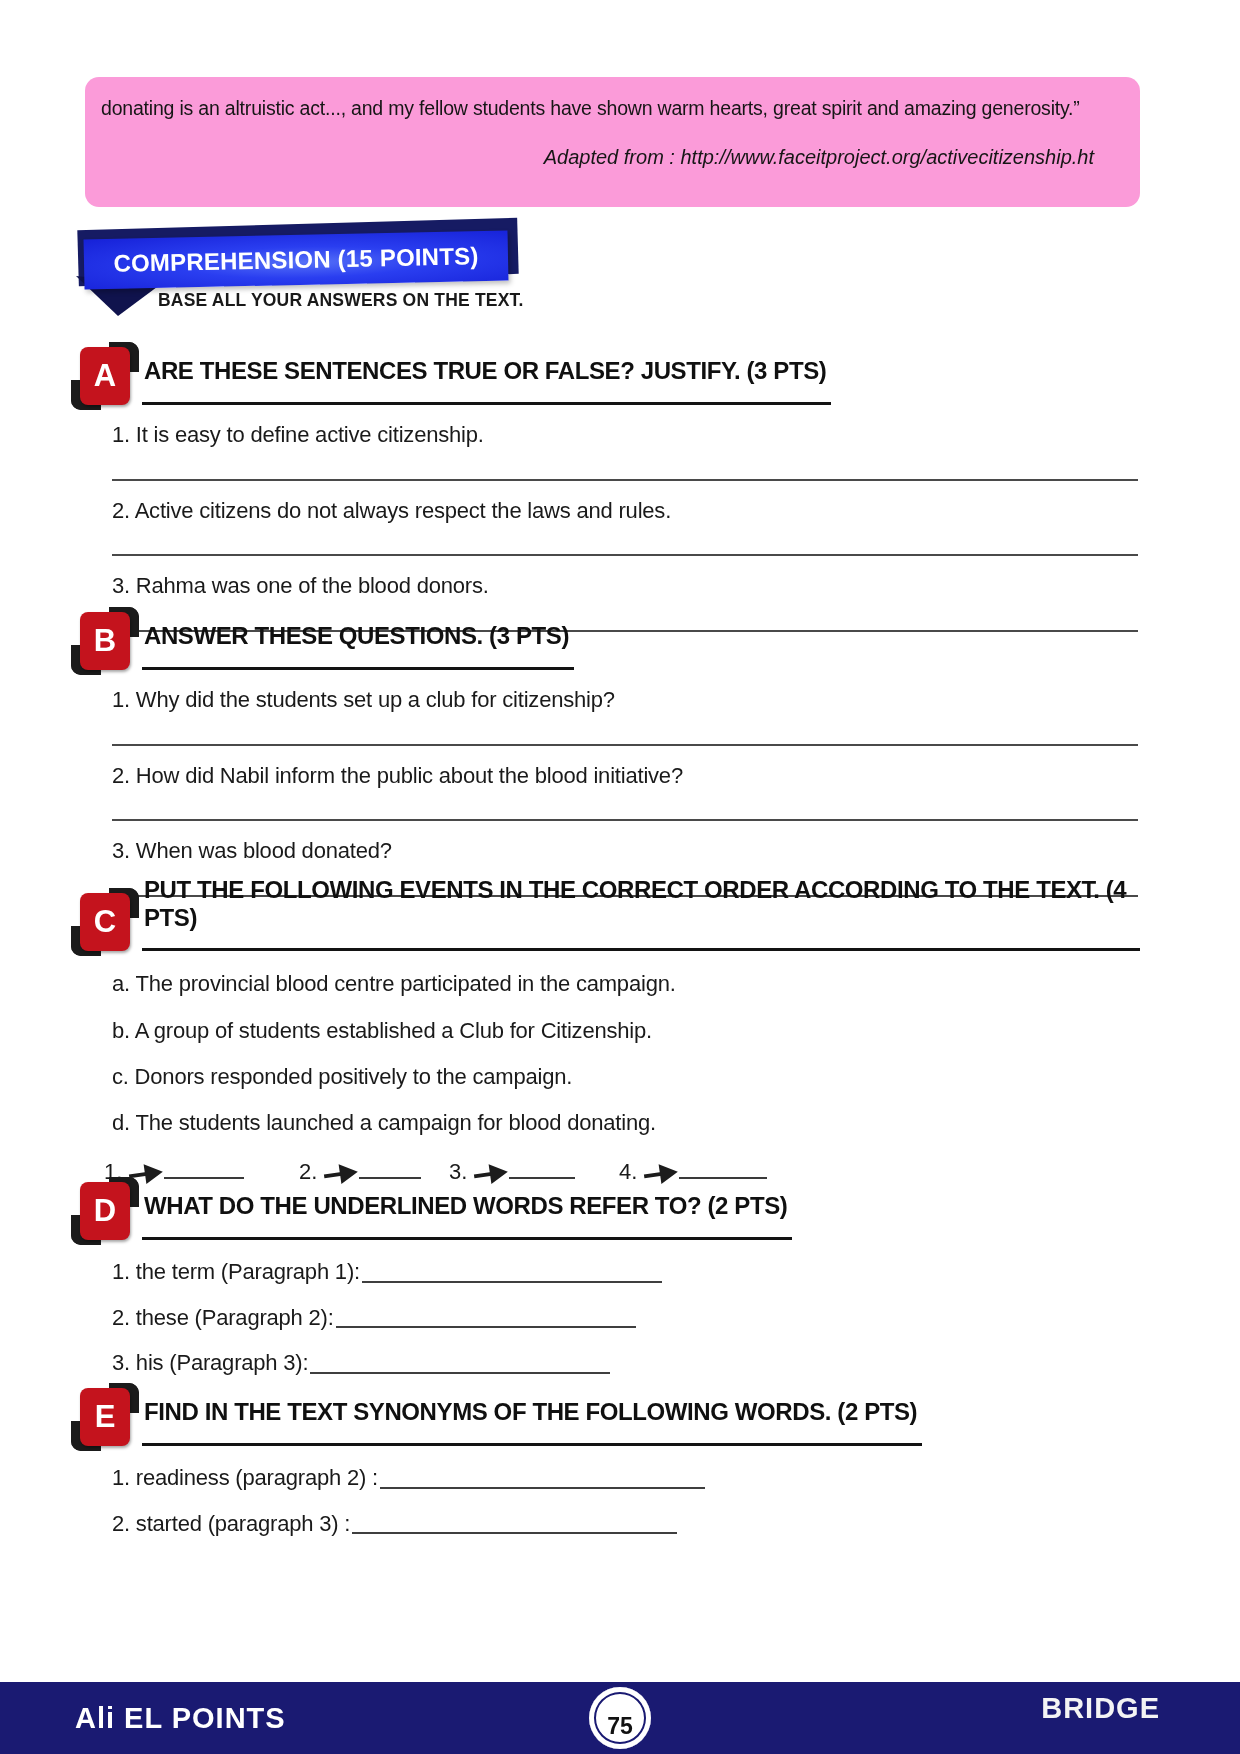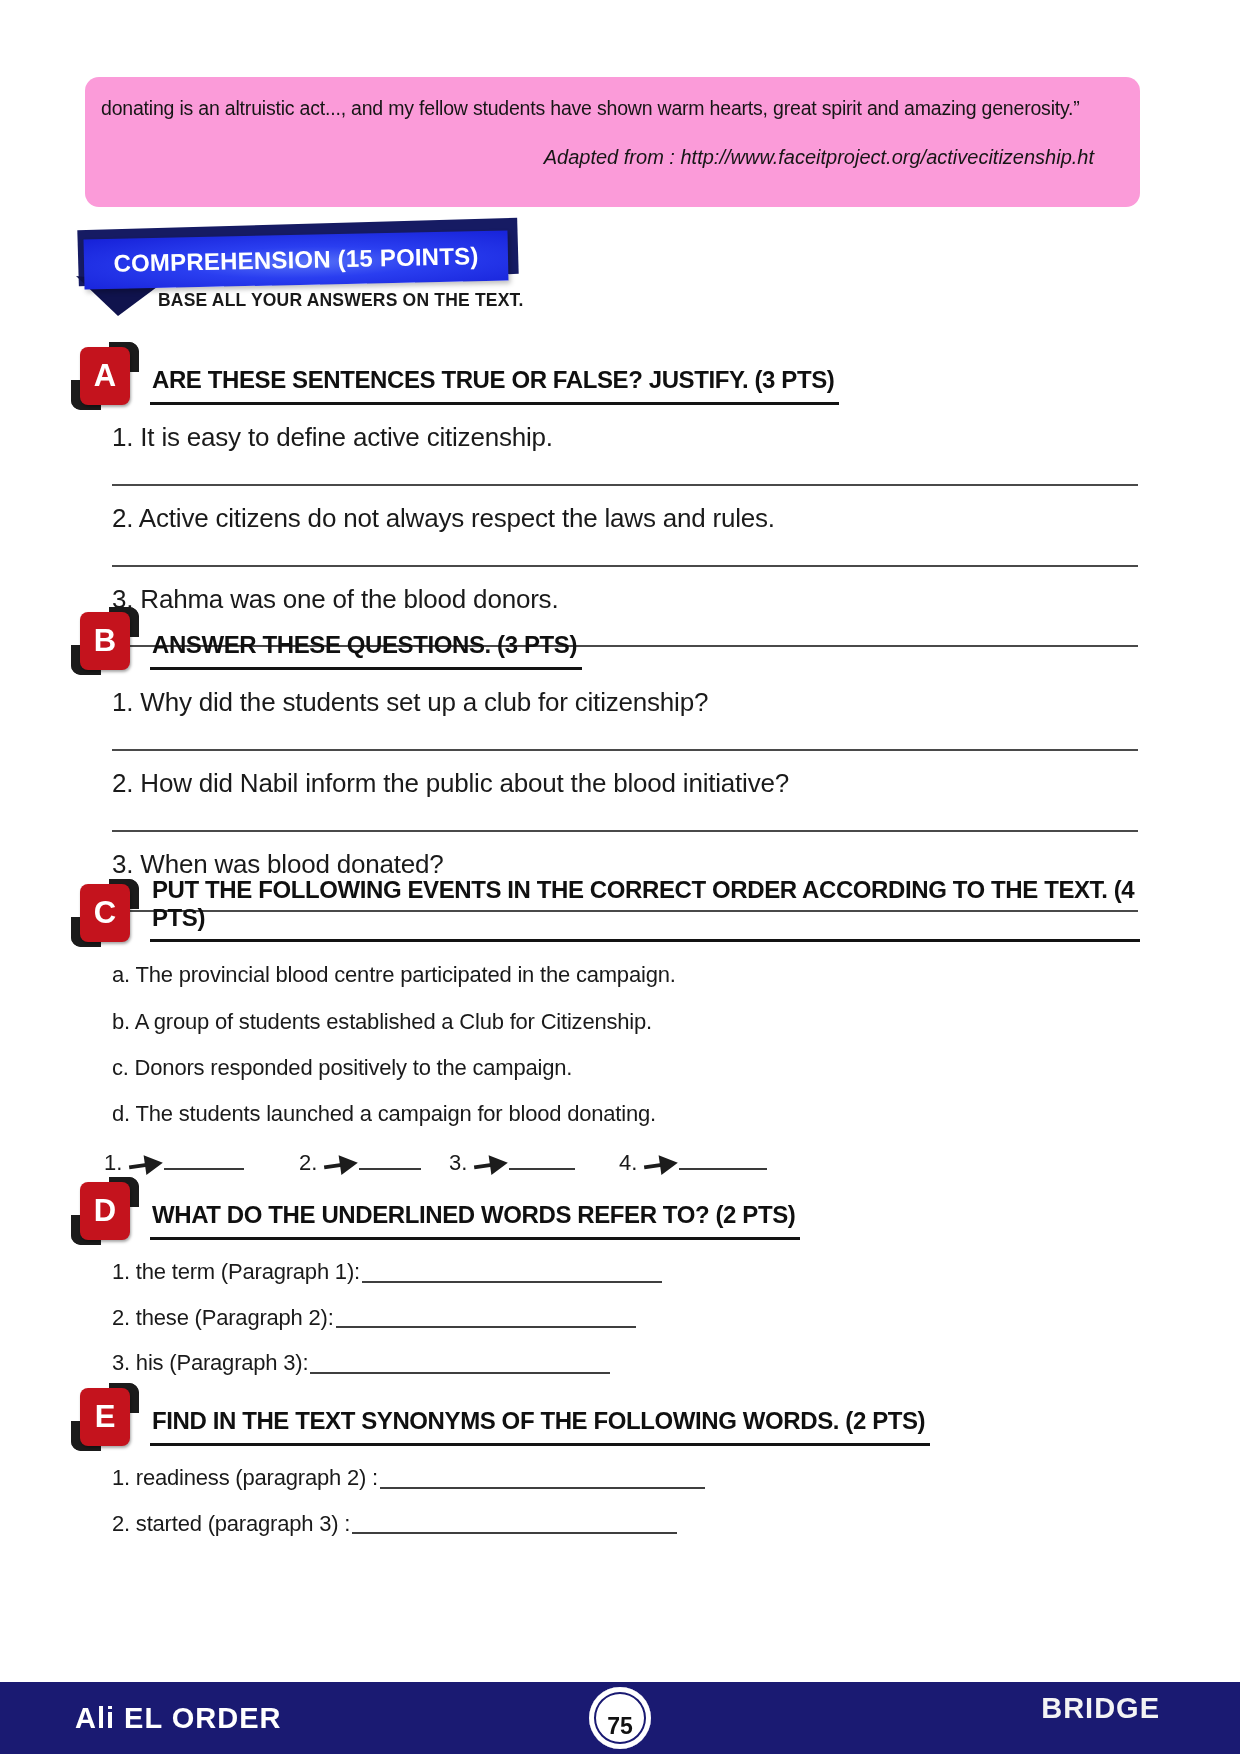--- a/index.html
+++ b/index.html
@@ -35,26 +35,26 @@
   .sec-header { display:flex; align-items:flex-end; }
   .badge { position:relative; width:50px; height:58px; flex:0 0 auto; }
   .badge .br-tr { position:absolute; top:-5px; right:-9px; width:30px; height:30px;
     border-top:10px solid #1b1b1b; border-right:10px solid #1b1b1b; border-top-right-radius:10px; }
   .badge .br-bl { position:absolute; bottom:-5px; left:-9px; width:30px; height:30px;
     border-bottom:10px solid #1b1b1b; border-left:10px solid #1b1b1b; border-bottom-left-radius:10px; }
   .badge .sq { position:absolute; inset:0; background:#c4131d; border-radius:8px; z-index:2;
     display:flex; align-items:center; justify-content:center; color:#ffffff; font-weight:900; font-size:31px;
     box-shadow:1px 2px 3px rgba(0,0,0,0.35); }
   .sec-title {
-    margin-left:20px; font-size:24px; font-weight:900; letter-spacing:-0.4px; color:#101010;
-    border-bottom:3.5px solid #131313; padding:0 5px 8px 2px; line-height:1.15;
+    margin-left:12px; font-size:24px; font-weight:900; letter-spacing:-0.4px; color:#101010;
+    border-bottom:3.5px solid #131313; padding:0 5px 17px 2px; line-height:1.15;
   }
   .sec-title.narrow { font-size:24px; }
 
-  .q { font-size:26px; letter-spacing:-0.2px; margin:16px 0 0 32px; line-height:1.3; color:#1a1a1a; }
+  .q { font-size:22px; letter-spacing:-0.2px; margin:16px 0 0 32px; line-height:1.3; color:#1a1a1a; }
   .answer-line { margin:29px 0 0 32px; width:calc(100% - 34px); border-bottom:2px solid #4a4a4a; }
 
   .event { font-size:22px; letter-spacing:-0.2px; margin-left:32px; line-height:1.2; margin-top:20px; color:#1a1a1a; }
 
   .order-row { margin:22px 0 0 24px; display:flex; align-items:flex-end; }
   .slot { display:flex; align-items:flex-end; }
   .slot-num { font-size:22px; color:#1a1a1a; }
   .arrow-svg { width:36px; height:26px; margin:0 0 -2px 6px; }
   .order-line { display:inline-block; border-bottom:2px solid #3a3a3a; margin-bottom:6px; }
   .slot1 { width:195px; } .slot2 { width:150px; } .slot3 { width:170px; }
@@ -209,20 +209,20 @@
       <span>1. readiness (paragraph 2) :</span>
       <span class="fill-line fl-e"></span>
     </div>
     <div class="ref-row">
       <span>2. started (paragraph 3) :</span>
       <span class="fill-line fl-e"></span>
     </div>
   </section>
 
   <div class="footer">
-    <div class="footer-author">Ali EL ORDER</div>
+    <div class="footer-author">Ali EL POINTS</div>
     <div class="page-circle">
       <span>75</span>
     </div>
     <div class="footer-brand">BRIDGE</div>
   </div>
 
 </div>
 
 </body></html>

